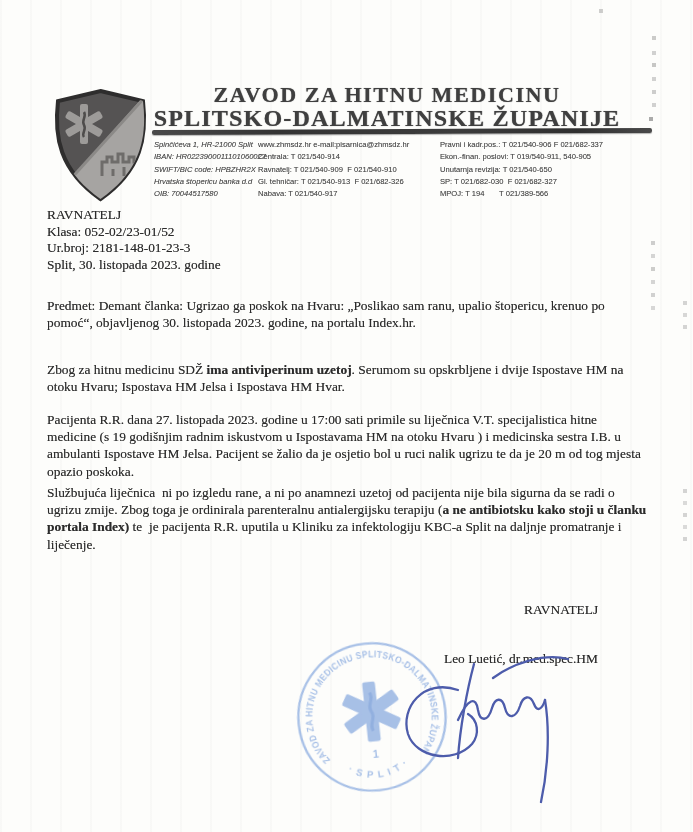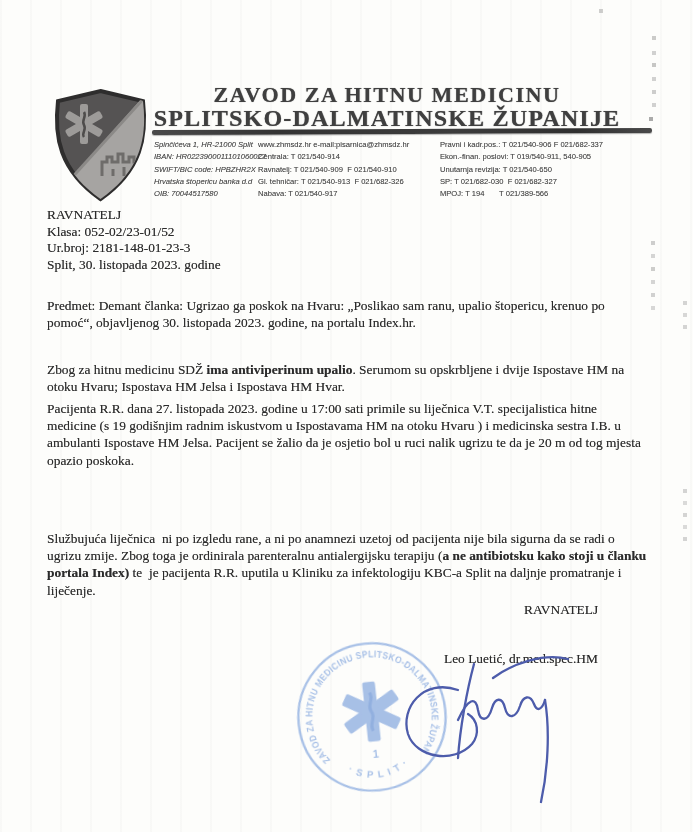--- a/index.html
+++ b/index.html
@@ -34,22 +34,22 @@
   .contact-col2{width:178px;}
   .contact-col3{width:230px;margin-left:7px;}
   
   .ref-block{position:absolute;left:47px;top:207px;font-size:13.4px;line-height:16.6px;
     text-shadow:0 0 .5px rgba(50,50,50,.55);}
   
   .bodytext{position:absolute;left:47px;width:601px;font-size:13.4px;line-height:17.2px;
     text-shadow:0 0 .5px rgba(50,50,50,.55);}
   .subject{top:297px;}
   .para1{top:361px;}
-  .para2{top:400px;}
-  .para3{top:484px;margin-top:46px;}
+  .para2{top:411px;}
+  .para3{top:484px;}
   
   .sig-title{position:absolute;left:524px;top:602px;font-size:13.4px;
     text-shadow:0 0 .5px rgba(50,50,50,.55);}
   .sig-name{position:absolute;left:444px;top:651px;font-size:13.4px;
     text-shadow:0 0 .5px rgba(50,50,50,.55);}
   .stamp{position:absolute;left:292px;top:637px;width:160px;height:160px;
     opacity:.88;filter:blur(.2px);transform:rotate(-6deg);}
   .stamp text{font-family:"Liberation Sans", sans-serif;font-weight:bold;fill:var(--stamp-blue);}
   .signature-svg{position:absolute;left:398px;top:648px;width:205px;height:165px;
     filter:blur(.15px);}
@@ -130,21 +130,21 @@
 
   <div class="ref-block">
     <div>RAVNATELJ</div>
     <div>Klasa: 052-02/23-01/52</div>
     <div>Ur.broj: 2181-148-01-23-3</div>
     <div>Split, 30. listopada 2023. godine</div>
   </div>
 
   <div class="bodytext subject">Predmet: Demant članka: Ugrizao ga poskok na Hvaru: „Poslikao sam ranu, upalio štopericu, krenuo po pomoć“, objavljenog 30. listopada 2023. godine, na portalu Index.hr.</div>
 
-  <div class="bodytext para1"><span>Zbog za hitnu medicinu SDŽ </span><span style="font-weight: bold;">ima antiviperinum upalio</span><span>. Serumom su opskrbljene i dvije Ispostave HM na otoku Hvaru; Ispostava HM Jelsa i Ispostava HM Hvar.</span></div>
+  <div class="bodytext para1"><span>Zbog za hitnu medicinu SDŽ </span><span style="font-weight: bold;">ima antiviperinum uzetoj</span><span>. Serumom su opskrbljene i dvije Ispostave HM na otoku Hvaru; Ispostava HM Jelsa i Ispostava HM Hvar.</span></div>
   <div class="bodytext para2"><span>Pacijenta R.R. dana 27. listopada 2023. godine u 17:00 sati primile su liječnica V.T. specijalistica hitne medicine (s 19 godišnjim radnim iskustvom u Ispostavama HM na otoku Hvaru ) i medicinska sestra I.B. u ambulanti Ispostave HM Jelsa. Pacijent se žalio da je osjetio bol u ruci nalik ugrizu te da je 20 m od tog mjesta opazio poskoka.</span></div>
   <div class="bodytext para3"><span>Službujuća liječnica &nbsp;ni po izgledu rane, a ni po anamnezi uzetoj od pacijenta nije bila sigurna da se radi o ugrizu zmije. Zbog toga je ordinirala parenteralnu antialergijsku terapiju (</span><span style="font-weight: bold;">a ne antibiotsku kako stoji u članku portala Index)</span><span> te &nbsp;je pacijenta R.R. uputila u Kliniku za infektologiju KBC-a Split na daljnje promatranje i liječenje.</span></div>
 
   <div class="sig-title">RAVNATELJ</div>
   <div class="sig-name">Leo Luetić, dr.med.spec.HM</div>
 
   <svg class="stamp" viewBox="0 0 150 150">
     <defs>
       <path id="ringPath" d="M 32.1 111 A 56 56 0 1 1 117.9 111"></path>
       <path id="splitPath" d="M 40 116 A 46 46 0 0 0 110 116"></path>

